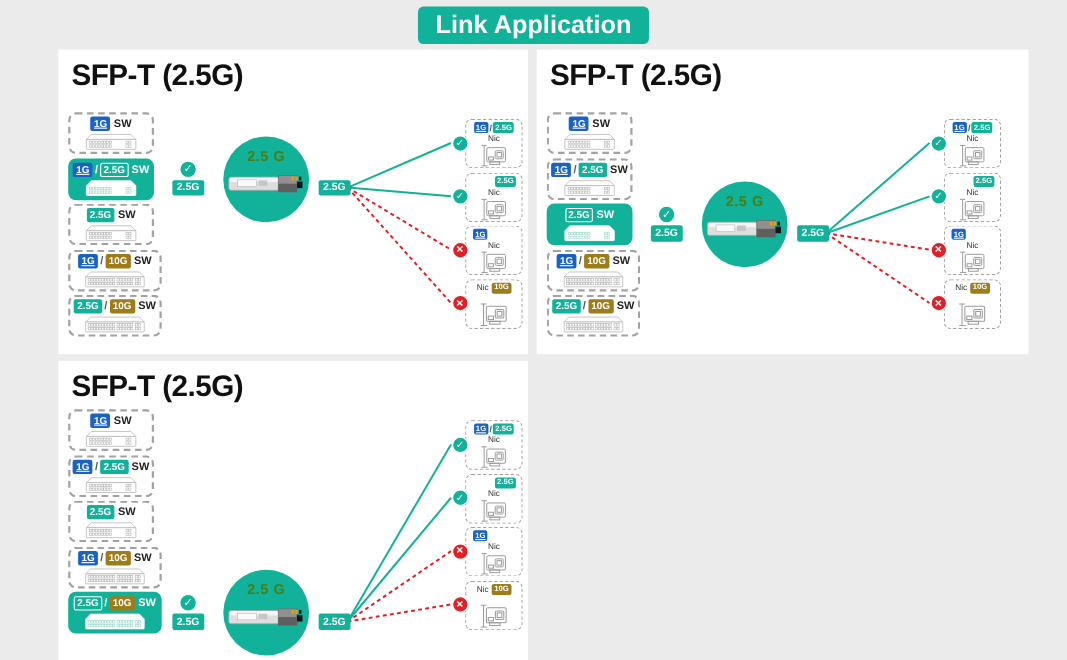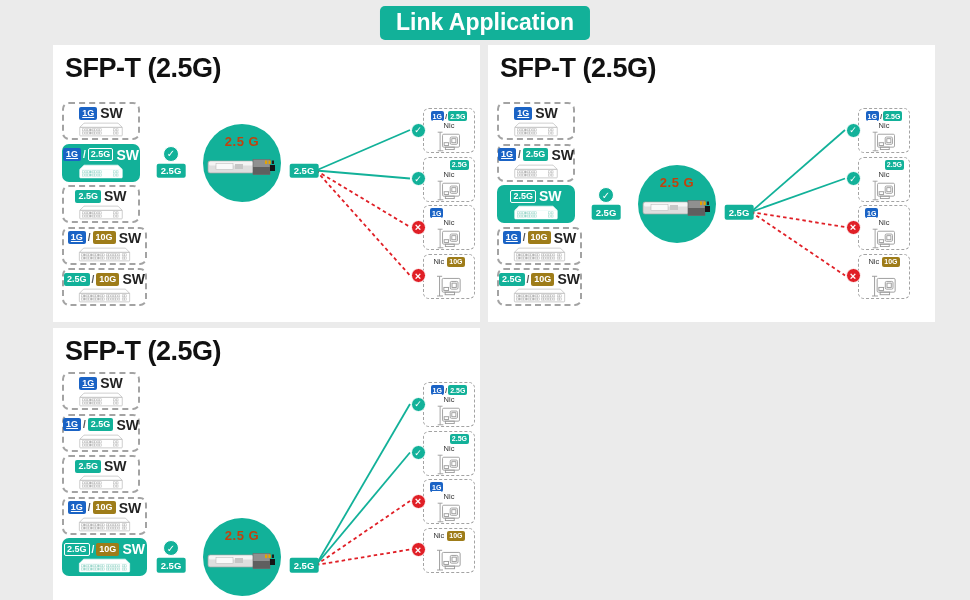--- a/index.html
+++ b/index.html
@@ -21,40 +21,40 @@
     position:absolute;background:#fff;border:2px dashed #a3a3a3;border-radius:7px;
     box-sizing:border-box;display:flex;flex-direction:column;align-items:center;padding-top:2px;
   }
   .swbox.hl{background:var(--teal);border-color:var(--teal);border-style:solid;}
   .swrow{display:flex;align-items:center;gap:2px;height:14px;}
   .badge{display:inline-block;font-weight:bold;font-size:9px;line-height:1;color:#fff;
     padding:2px 3px;border-radius:2px;white-space:nowrap;}
   .b-blue{background:var(--blue);text-decoration:underline;} .b-teal{background:var(--teal);} .b-gold{background:var(--gold);}
   .b-outline{background:transparent;border:1px solid #fff;padding:1px 2px;}
   .sep{font-weight:bold;font-size:10px;color:#555;}
-  .swtext{font-weight:bold;font-size:14px;color:#222;margin-left:1px;}
+  .swtext{font-weight:bold;font-size:10px;color:#222;margin-left:1px;}
   .hl .sep,.hl .swtext{color:#fff;}
   .nicbox{
     position:absolute;background:#fff;border:1.6px dashed #a3a3a3;border-radius:6px;
     box-sizing:border-box;display:flex;flex-direction:column;align-items:center;padding-top:2px;
   }
   .nrow{width:100%;display:flex;align-items:center;gap:1px;height:11px;box-sizing:border-box;}
   .nrow.center{justify-content:center;} .nrow.left{justify-content:flex-start;padding-left:6px;}
   .nrow.right{justify-content:flex-end;padding-right:5px;} .nrow.inline{justify-content:center;gap:3px;}
   .nbadge{display:inline-block;font-weight:bold;font-size:7px;line-height:1;color:#fff;
     padding:1.5px 2px;border-radius:2px;white-space:nowrap;}
   .nsep{font-weight:bold;font-size:8px;color:#555;}
   .niclabel{font-size:7.5px;color:#333;height:9px;line-height:9px;}
   .mark{
     position:absolute;border-radius:50%;color:#fff;display:flex;align-items:center;justify-content:center;
     font-weight:bold;border:1.5px solid #fff;box-sizing:border-box;z-index:3;
   }
   .mark.ok{background:var(--teal);} .mark.fail{background:var(--red);}
   .circle{position:absolute;border-radius:50%;background:var(--teal);z-index:1;}
-  .circle-label{position:absolute;text-align:center;color:#c2410c;font-weight:bold;font-size:13px;
+  .circle-label{position:absolute;text-align:center;color:#4d7c0f;font-weight:bold;font-size:13px;
     letter-spacing:0.5px;z-index:2;}
   .module-svg{position:absolute;z-index:2;}
   .speed-badge{
     position:absolute;transform:translate(-50%,-50%);background:var(--teal);color:#fff;
     font-weight:bold;font-size:9.5px;line-height:1;padding:2.5px 4px;border-radius:2px;
     white-space:nowrap;z-index:3;
   }
   .lines{position:absolute;left:0;top:0;z-index:0;pointer-events:none;}
 </style>
 </head>

